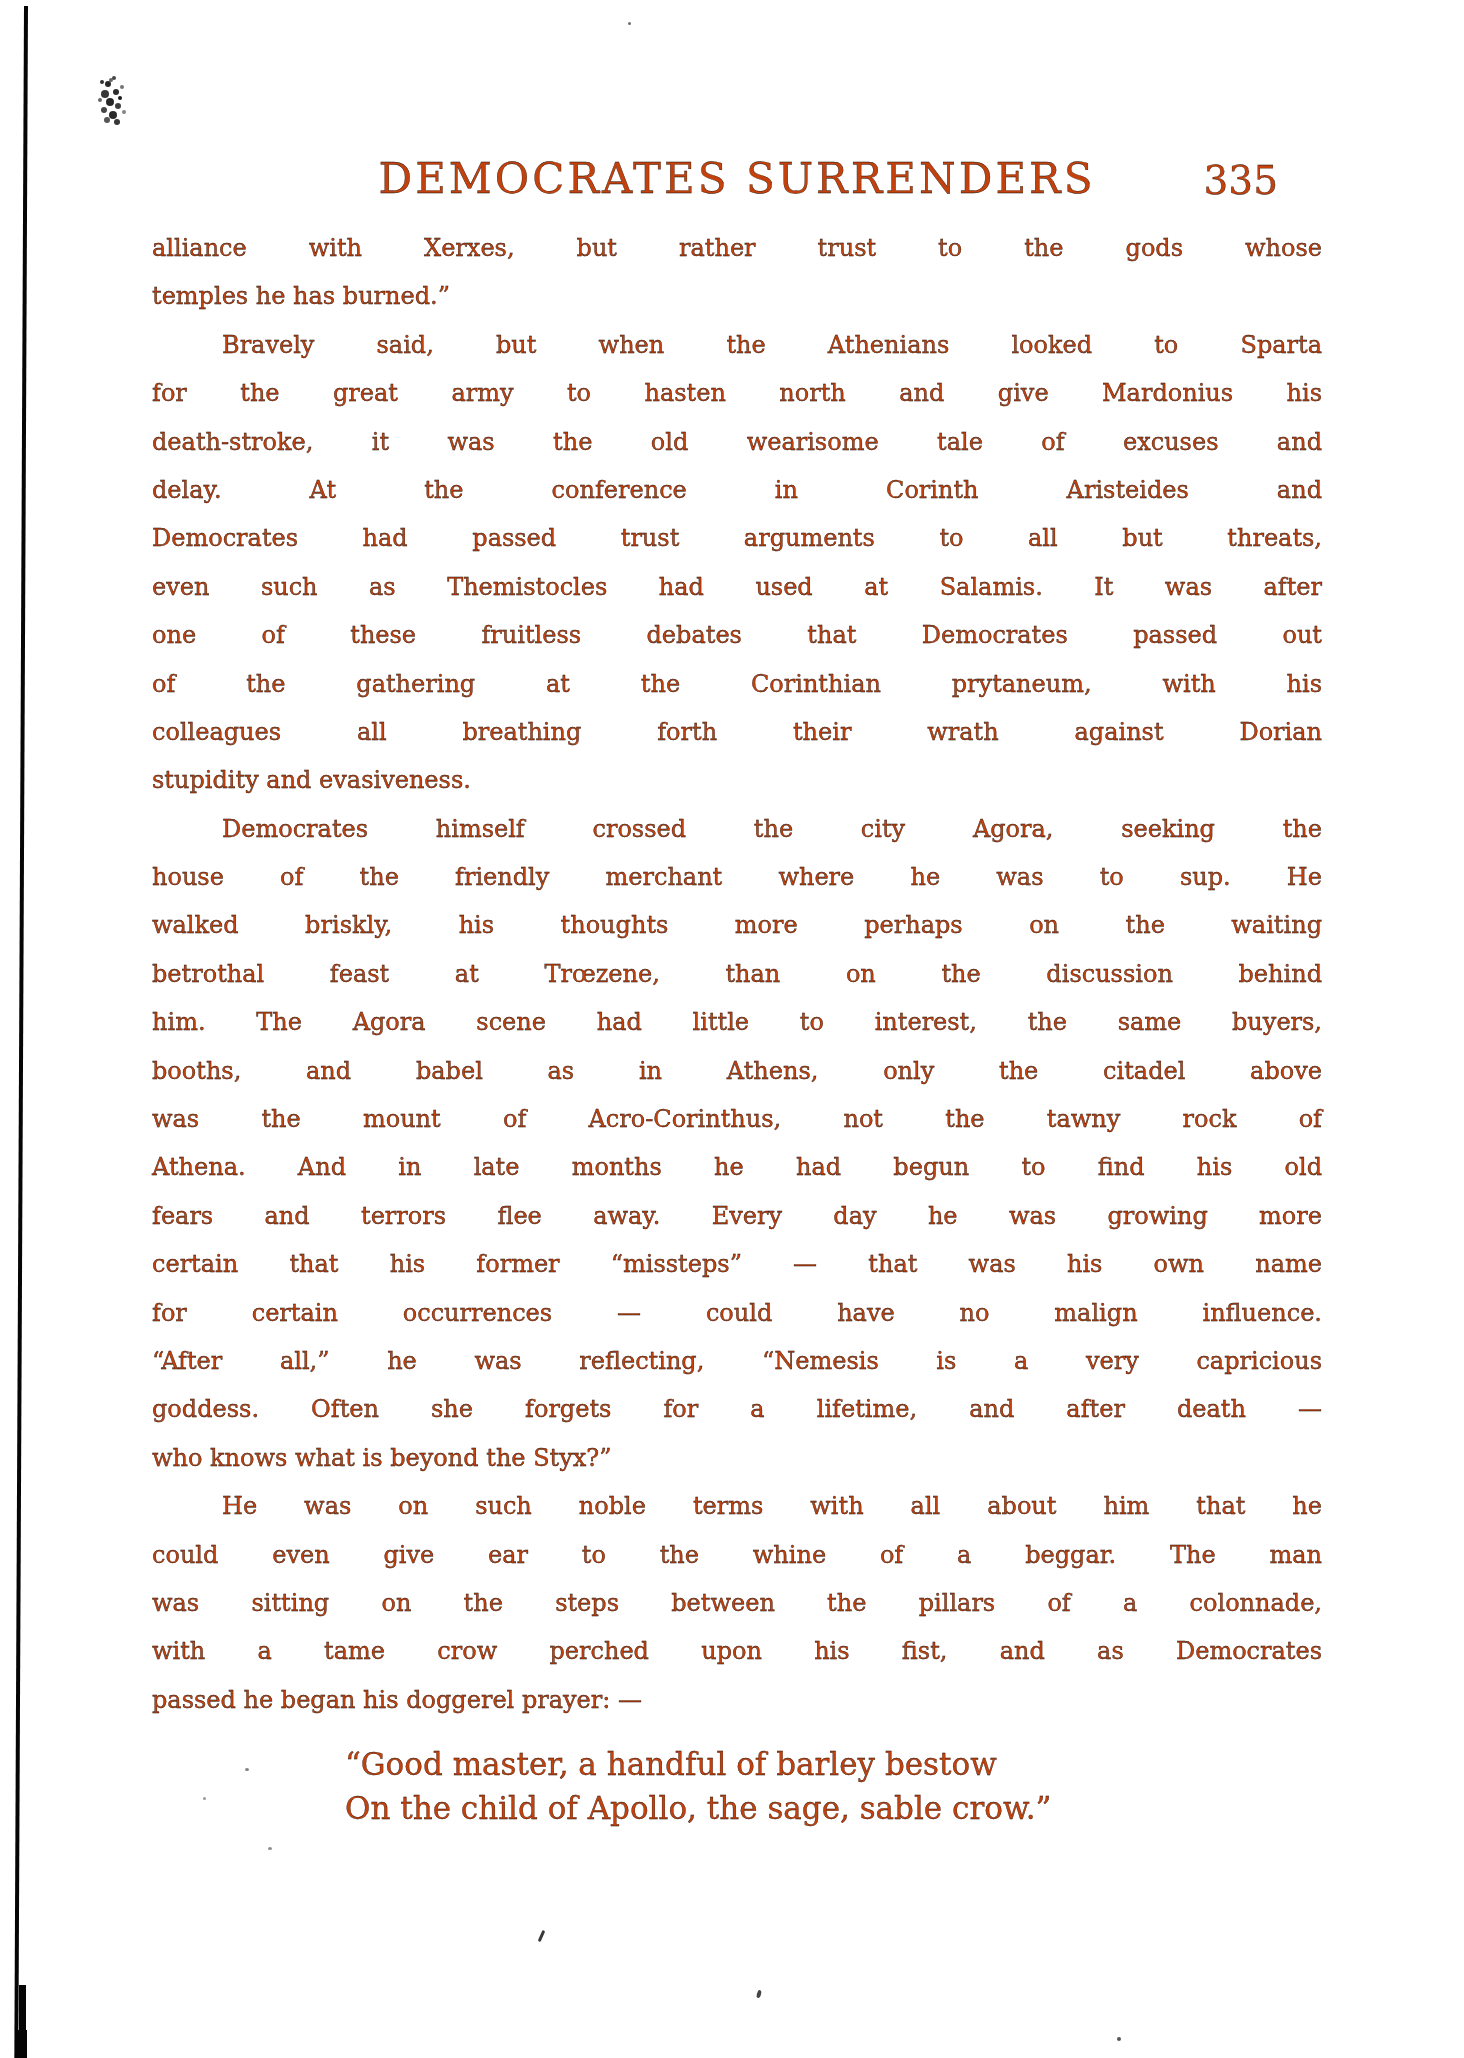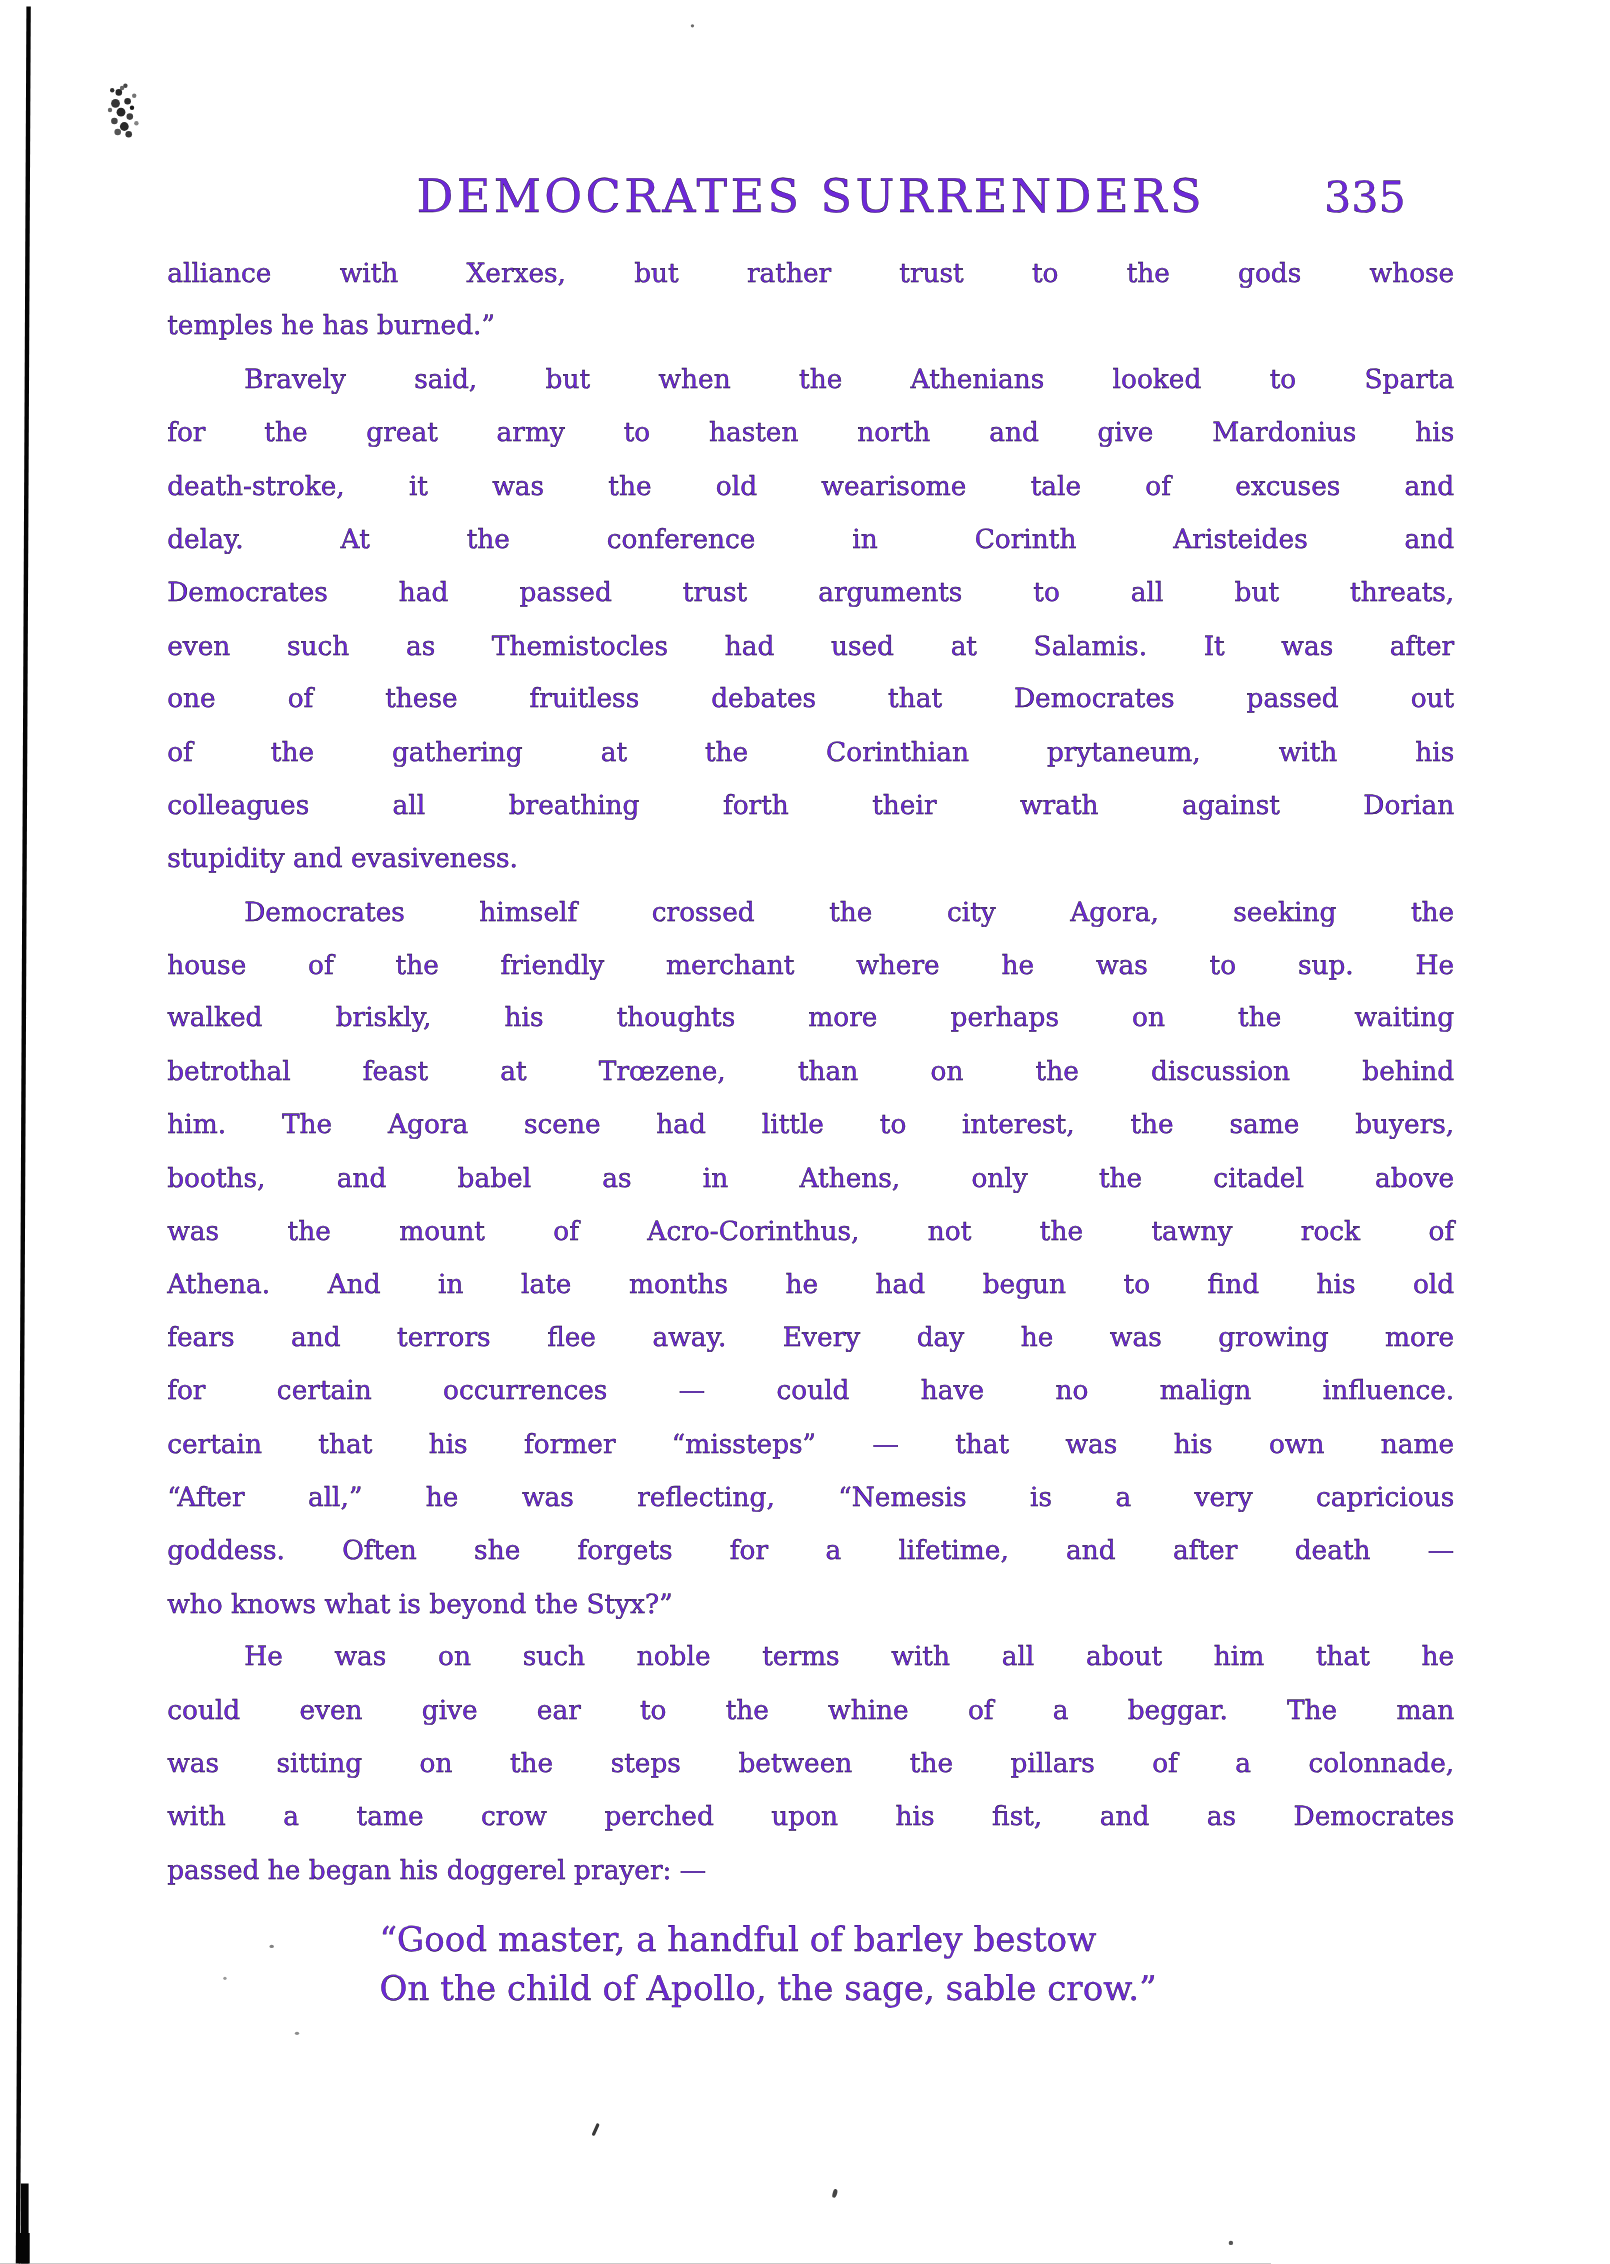--- a/index.html
+++ b/index.html
@@ -2,21 +2,21 @@
 <html><head>
 <meta charset="utf-8">
 <style>
   html,body{margin:0;padding:0;background:#777;}
   .page{
     position:relative;
     width:1464px;height:2058px;
     background:#ffffff;
     overflow:hidden;
     font-family:"DejaVu Serif", serif;
-    color:#6d28d9;
+    color:#c2410c;
   }
   
   .rule-line{
     position:absolute;left:24px;top:6px;width:4px;height:2052px;
     background:#050505;
     transform:rotate(0.27deg);
     transform-origin:50% 0;
   }
   .rule-blotch{
     position:absolute;left:19px;top:1985px;width:7px;height:73px;
@@ -115,22 +115,22 @@
     <div class="line end">stupidity and evasiveness.</div>
     <div class="line indent">Democrates himself crossed the city Agora, seeking the</div>
     <div class="line">house of the friendly merchant where he was to sup. He</div>
     <div class="line">walked briskly, his thoughts more perhaps on the waiting</div>
     <div class="line">betrothal feast at Trœzene, than on the discussion behind</div>
     <div class="line">him. The Agora scene had little to interest, the same buyers,</div>
     <div class="line">booths, and babel as in Athens, only the citadel above</div>
     <div class="line">was the mount of Acro-Corinthus, not the tawny rock of</div>
     <div class="line">Athena. And in late months he had begun to find his old</div>
     <div class="line">fears and terrors flee away. Every day he was growing more</div>
+    <div class="line">certain that his former “missteps” — that was his own name</div>
     <div class="line">for certain occurrences — could have no malign influence.</div>
-    <div class="line">certain that his former “missteps” — that was his own name</div>
     <div class="line">“After all,” he was reflecting, “Nemesis is a very capricious</div>
     <div class="line">goddess. Often she forgets for a lifetime, and after death —</div>
     <div class="line end">who knows what is beyond the Styx?”</div>
     <div class="line indent">He was on such noble terms with all about him that he</div>
     <div class="line">could even give ear to the whine of a beggar. The man</div>
     <div class="line">was sitting on the steps between the pillars of a colonnade,</div>
     <div class="line">with a tame crow perched upon his fist, and as Democrates</div>
     <div class="line end">passed he began his doggerel prayer: —</div>
   </div>
 

